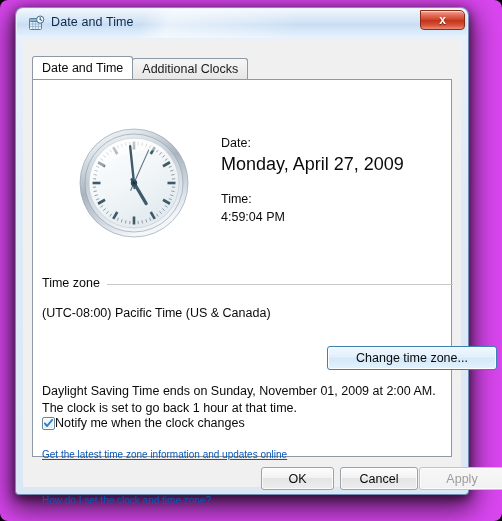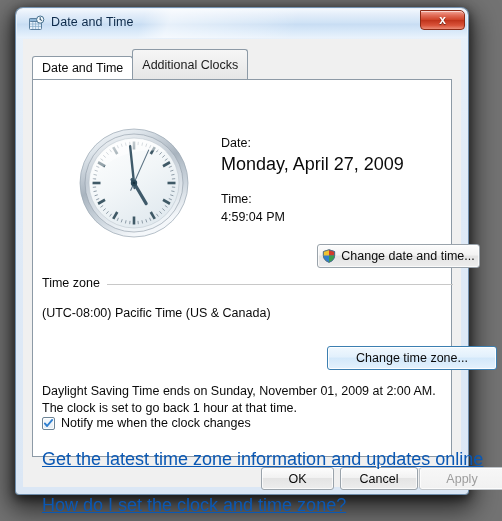--- a/index.html
+++ b/index.html
@@ -13,21 +13,22 @@
     overflow: hidden;
     font-family: "Liberation Sans", sans-serif;
     -webkit-font-smoothing: antialiased;
   }
 
   
   #desktop {
     position: absolute;
     left: 0; top: 0;
     width: 502px; height: 521px;
-    background: #737373;
+    background: #d946ef;
+    border-radius: 8px;
   }
 
   
   #window {
     position: absolute;
     left: 16px; top: 8px;
     width: 452px; height: 486px;
     border-radius: 7px 7px 3px 3px;
     background: linear-gradient(180deg,#e9f2fb 0%, #dfeaf7 40%, #dbe7f5 100%);
     box-shadow:
@@ -110,21 +111,21 @@
   
   #tabstrip {
     position: absolute;
     left: 9px; top: 18px;
     height: 22px;
     display: flex;
     align-items: flex-end;
     z-index: 4;
   }
   .tab {
-    height: 30px;
+    height: 21px;
     padding: 0 9px;
     font-size: 12.5px;
     color: #0a0a0a;
     display: flex;
     align-items: center;
     border: 1px solid #8d9aa6;
     border-bottom: none;
     border-radius: 3px 3px 0 0;
     box-sizing: border-box;
     margin-right: -1px;
@@ -248,42 +249,41 @@
     line-height: 17px;
     margin-top: 20px;
   }
 
   
   #notify-row {
     position: absolute;
     left: 9px; top: 336px;
     display: flex;
     align-items: center;
-    gap: 6px;
   }
   #notify-box {
     width: 13px; height: 13px;
     flex: 0 0 13px;
     border: 1px solid #6d8496;
     border-radius: 2px;
     background: linear-gradient(180deg,#f6fafd 0%, #e4edf5 100%);
     box-shadow: inset 0 0 0 1px rgba(255,255,255,0.8);
     position: relative;
     box-sizing: border-box;
   }
   #notify-label {
     font-size: 12.5px;
     color: #0a0a0a;
   }
 
   
   .hlink {
     position: absolute;
     left: 9px;
-    font-size: 18px;
+    font-size: 10px;
     color: #0a58b4;
     text-decoration: underline;
     white-space: nowrap;
   }
   #link-tz-info  { top: 369px; }
   #link-howto    { top: 391px; margin-top: 24px; }
 
   
   #btn-ok     { position:absolute; left:238px; top:428px; width:73px; height:23px; }
   #btn-cancel { position:absolute; left:317px; top:428px; width:78px; height:23px; }
@@ -452,38 +452,20 @@
             <circle cx="55" cy="55" r="3.2" fill="#2c4a5a"></circle>
             <circle cx="55" cy="55" r="1.3" fill="#16303e"></circle>
           </svg>
         </div>
 
         <div id="date-label">Date:</div>
         <div id="date-value">Monday, April 27, 2009</div>
         <div id="time-label">Time:</div>
         <div id="time-value">4:59:04 PM</div>
 
-        <div id="btn-change-datetime" class="btn">
-          <span class="shield">
-            <svg width="14" height="14" viewBox="0 0 14 14">
-              <path d="M7 0.8 L12.6 2.6 L12.6 6.6 C12.6 9.8 10.2 12.2 7 13.3
-                       C3.8 12.2 1.4 9.8 1.4 6.6 L1.4 2.6 Z" fill="#d8e6f2" stroke="#5a7890" stroke-width="0.8"></path>
-              <path d="M7 0.8 L12.6 2.6 L12.6 6.6 C12.6 9.8 10.2 12.2 7 13.3 Z" fill="#2f7fd0"></path>
-              <path d="M7 0.8 L1.4 2.6 L1.4 6.6 C1.4 9.8 3.8 12.2 7 13.3 Z" fill="#f0c330"></path>
-              <path d="M1.4 6.6 L12.6 6.6 L12.6 2.6 L7 0.8 L1.4 2.6 Z" fill="none"></path>
-              <path d="M7 0.8 L12.6 2.6 L12.6 6.6 L7 6.6 Z" fill="#d33a2c"></path>
-              <path d="M7 6.6 L12.6 6.6 C12.6 9.8 10.2 12.2 7 13.3 Z" fill="#3aa14a"></path>
-              <path d="M7 0.8 L1.4 2.6 L1.4 6.6 L7 6.6 Z" fill="#f0c330"></path>
-              <path d="M7 6.6 L1.4 6.6 C1.4 9.8 3.8 12.2 7 13.3 Z" fill="#2f7fd0"></path>
-              <path d="M7 0.8 L12.6 2.6 L12.6 6.6 C12.6 9.8 10.2 12.2 7 13.3
-                       C3.8 12.2 1.4 9.8 1.4 6.6 L1.4 2.6 Z" fill="none" stroke="#4c6e88" stroke-width="0.9"></path>
-            </svg>
-          </span>
-          <span>Change date and time...</span>
-        </div>
 
         <div id="tz-group">
           <div id="tz-rule"></div>
           <div id="tz-legend">Time zone</div>
         </div>
         <div id="tz-value">(UTC-08:00) Pacific Time (US &amp; Canada)</div>
 
         <div id="btn-change-timezone" class="btn focused">
           <span>Change time zone...</span>
         </div>

